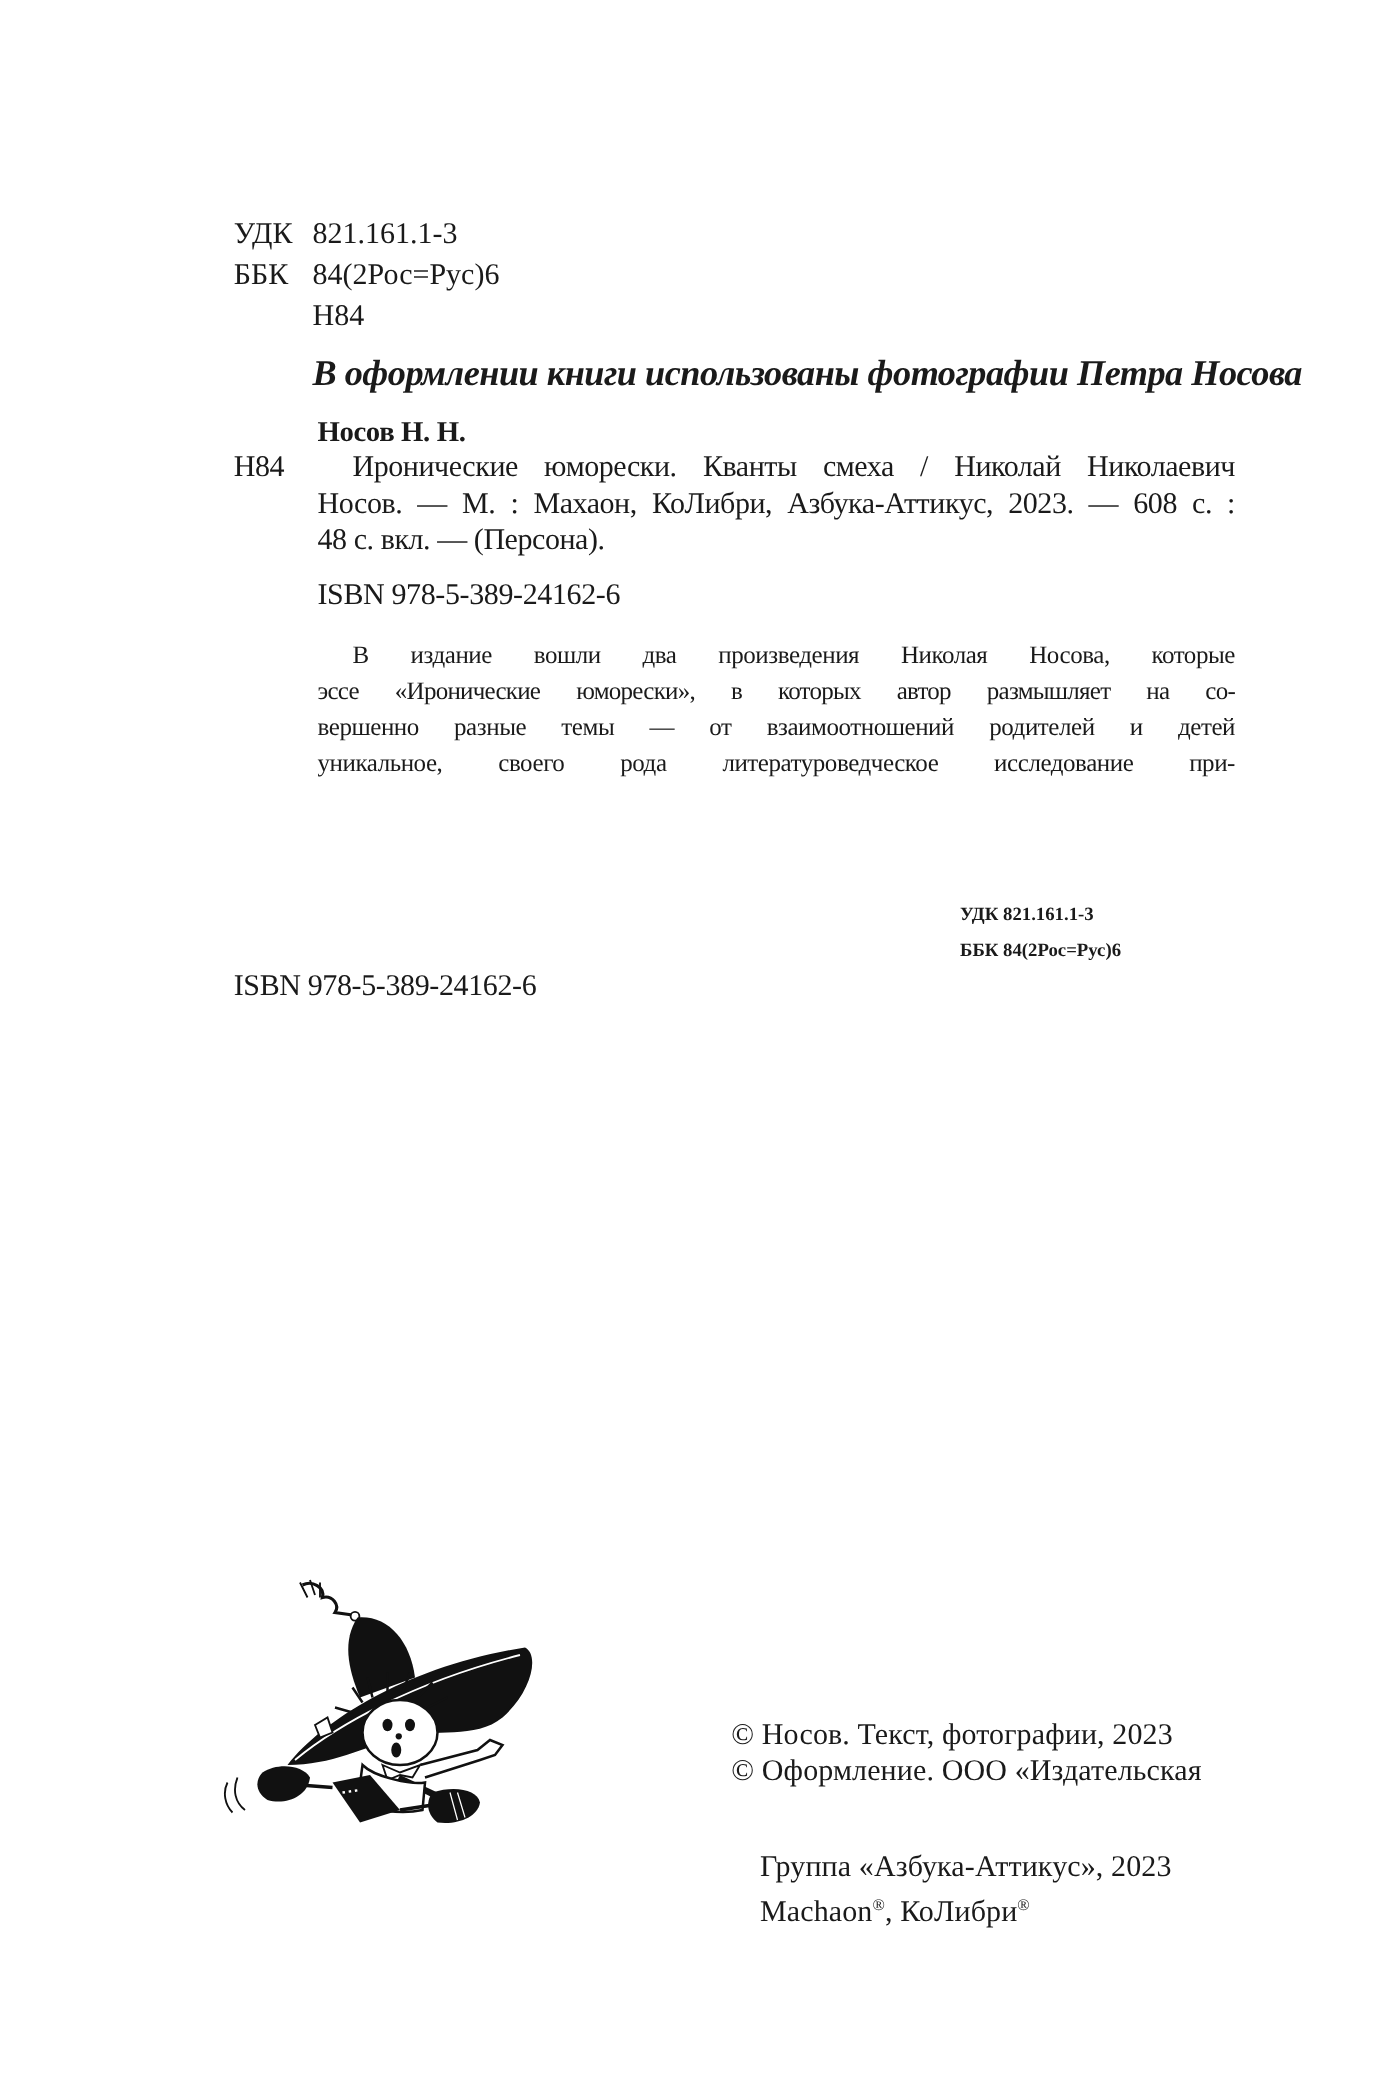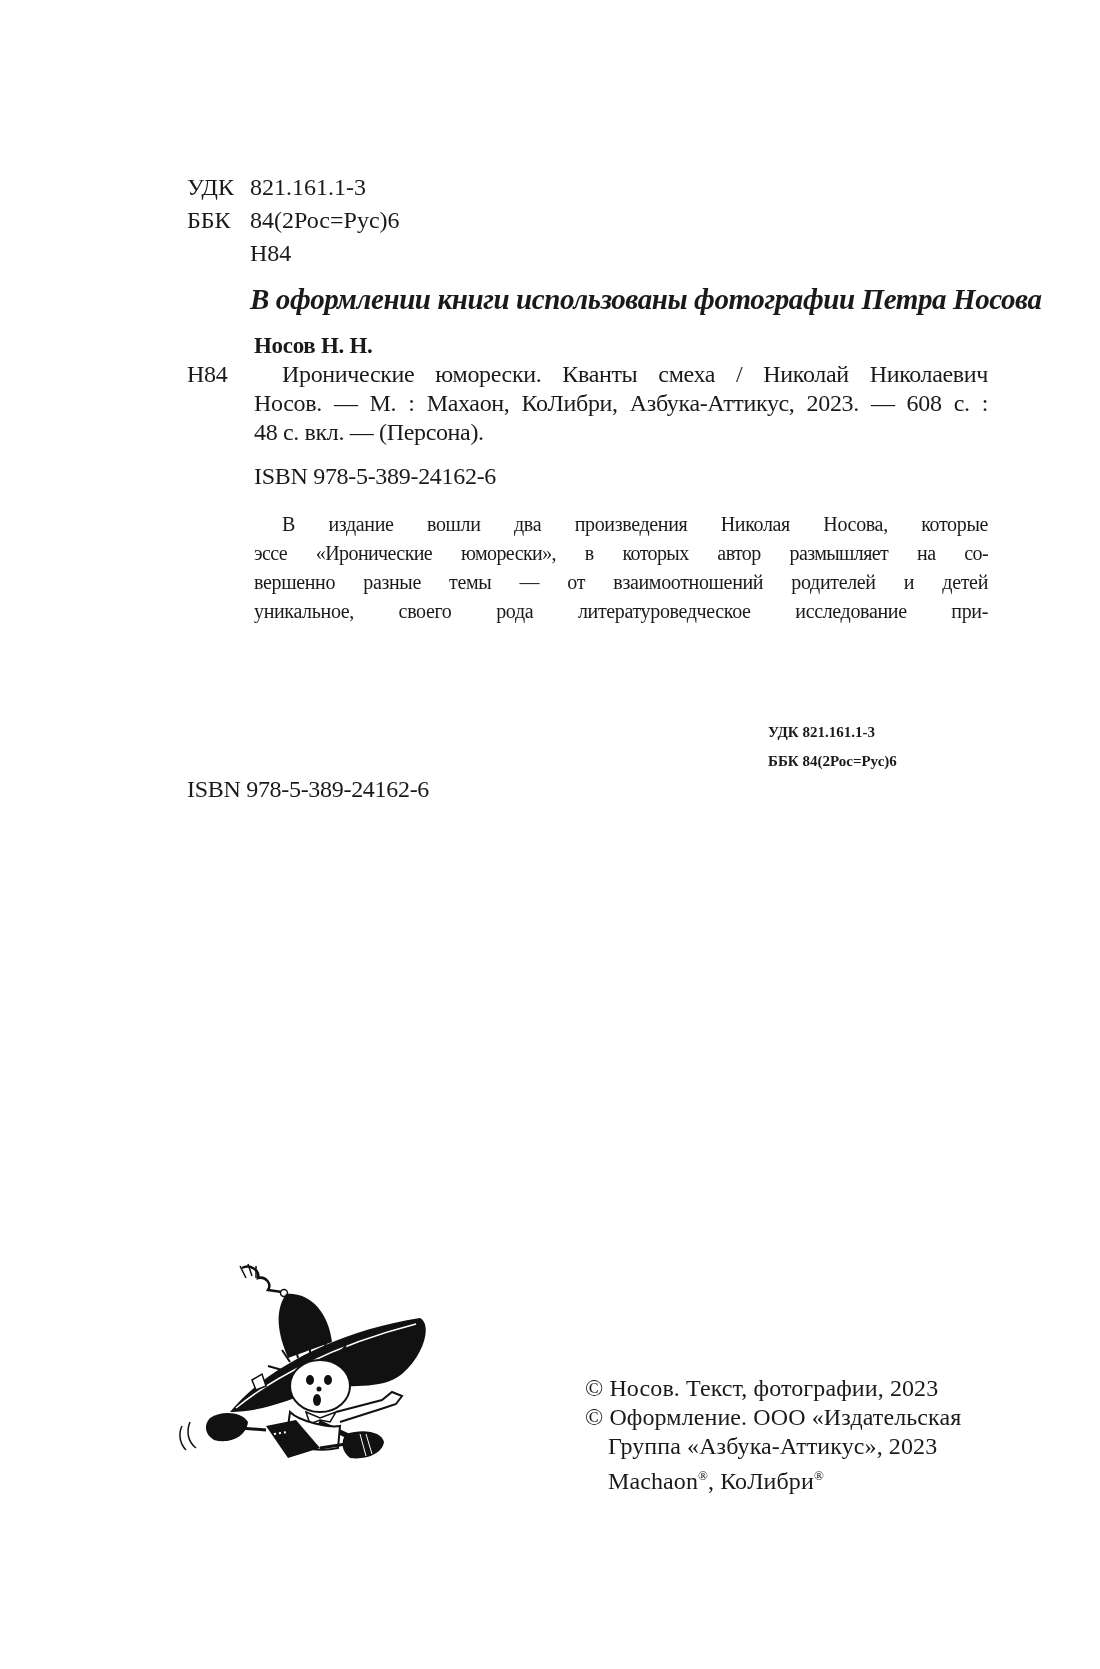--- a/index.html
+++ b/index.html
@@ -98,17 +98,17 @@
 
     <path d="M150 186 L176 182" stroke="#111" stroke-width="3"></path>
     <path d="M176 172 C194 166 212 170 214 180 C212 192 196 198 180 196 C172 190 170 180 176 172 Z" fill="#111"></path>
     <path d="M190 172 L196 194 M196 172 L202 192" stroke="#fff" stroke-width="1"></path>
   </svg>
 </div>
 
 <div class="abs copy" style="left:585px; top:1374px;">
   <div>© Носов. Текст, фотографии, 2023</div>
   <div>© Оформление. ООО «Издательская</div>
-  <div style="padding-left:23px;">Группа «Азбука-Аттикус», 2023</div>
+  <div style="padding-left:23px;margin-top:48px;">Группа «Азбука-Аттикус», 2023</div>
   <div style="padding-left:23px;">
     <span>Machaon</span><sup>®</sup><span style="white-space:pre;">, </span><span>КоЛибри</span><sup>®</sup>
   </div>
 </div>
 
 </body></html>

